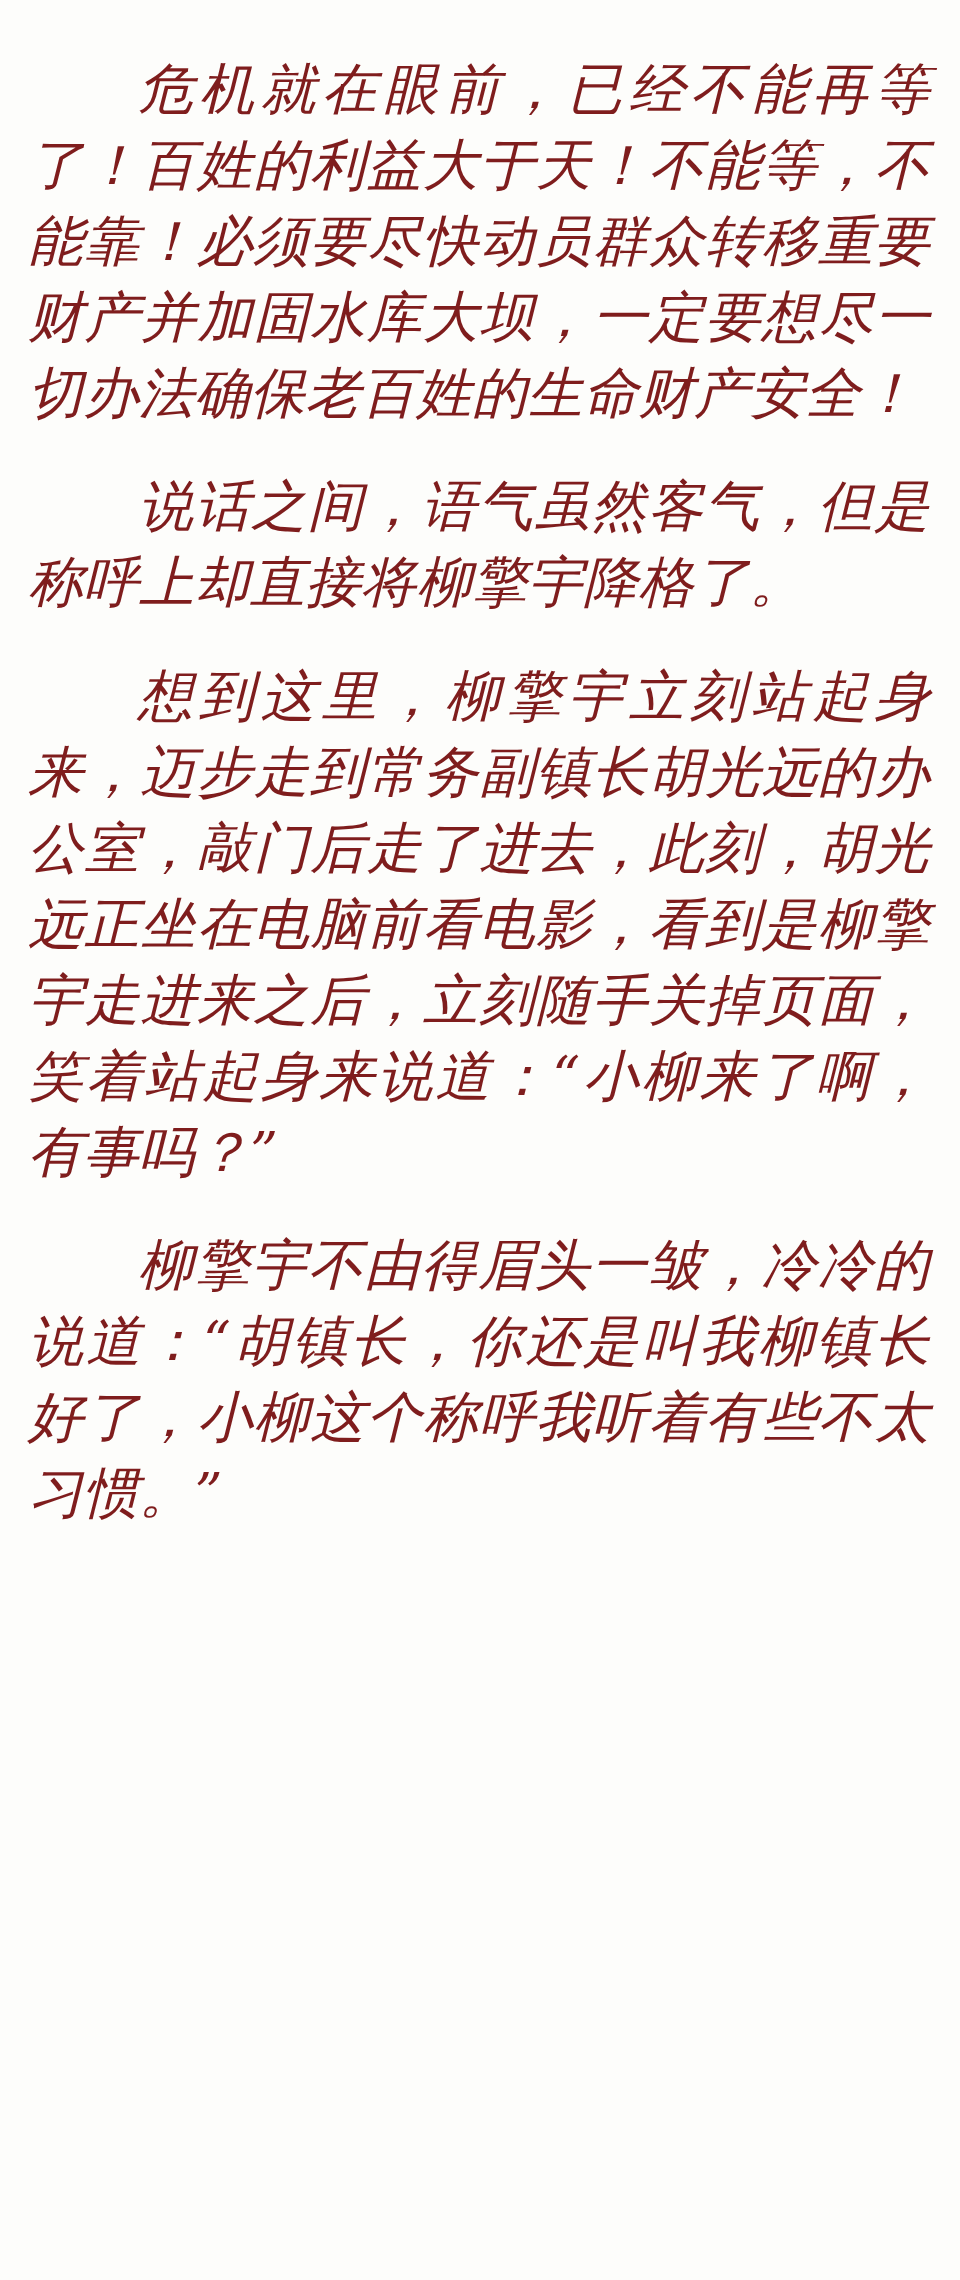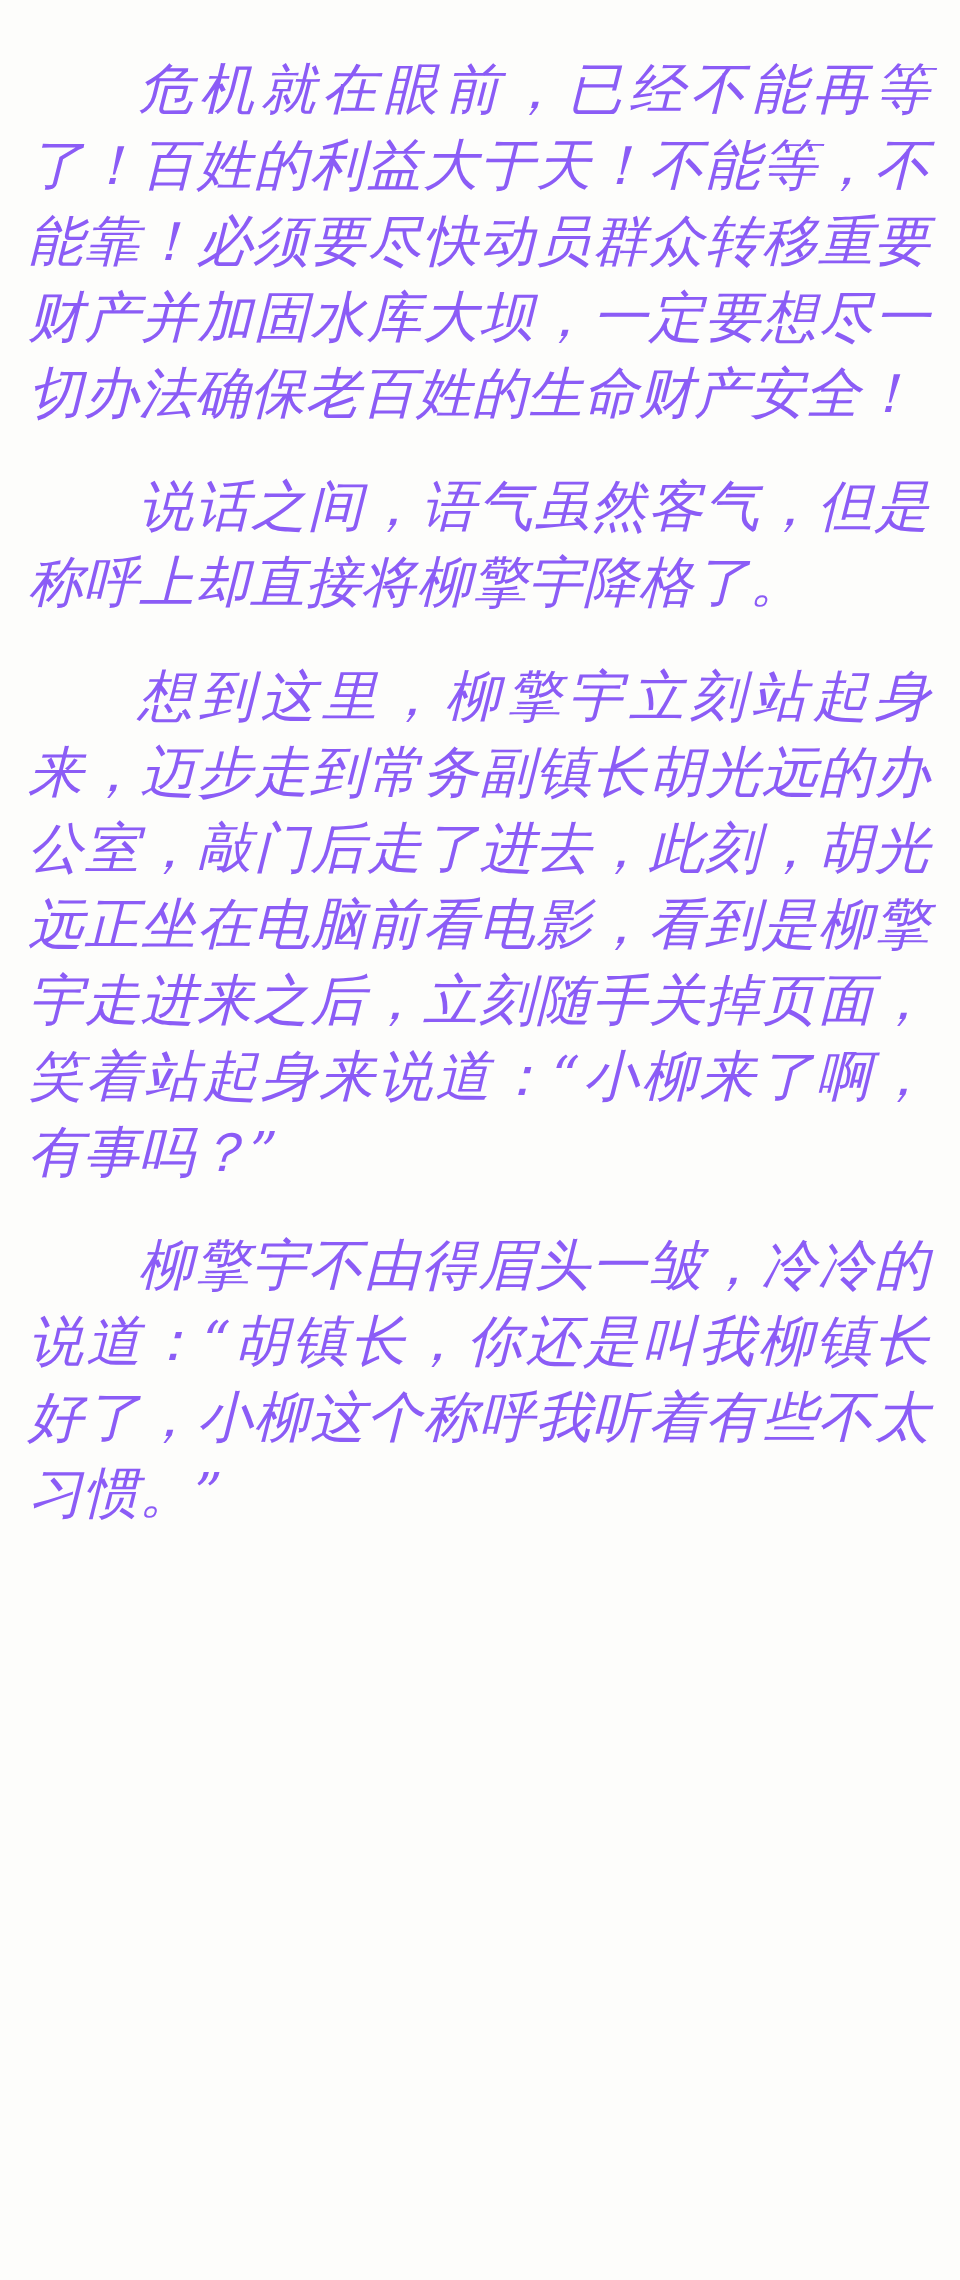--- a/index.html
+++ b/index.html
@@ -16,21 +16,21 @@
     width: 960px;
     min-height: 2280px;
     box-sizing: border-box;
     padding: 52px 30px 40px 28px;
     background: #fdfdfb;
   }
   .para {
     font-family: "DejaVu Serif", serif;
     font-size: 55px;
     line-height: 1.38;
-    color: #8b5cf6;
+    color: #7f1d1d;
     text-indent: 2em;
     margin: 0 0 38px 0;
     letter-spacing: 0.5px;
     text-align: justify;
     text-justify: inter-character;
     word-break: break-all;
     font-style: italic;
   }
   .para:last-child {
     margin-bottom: 0;

